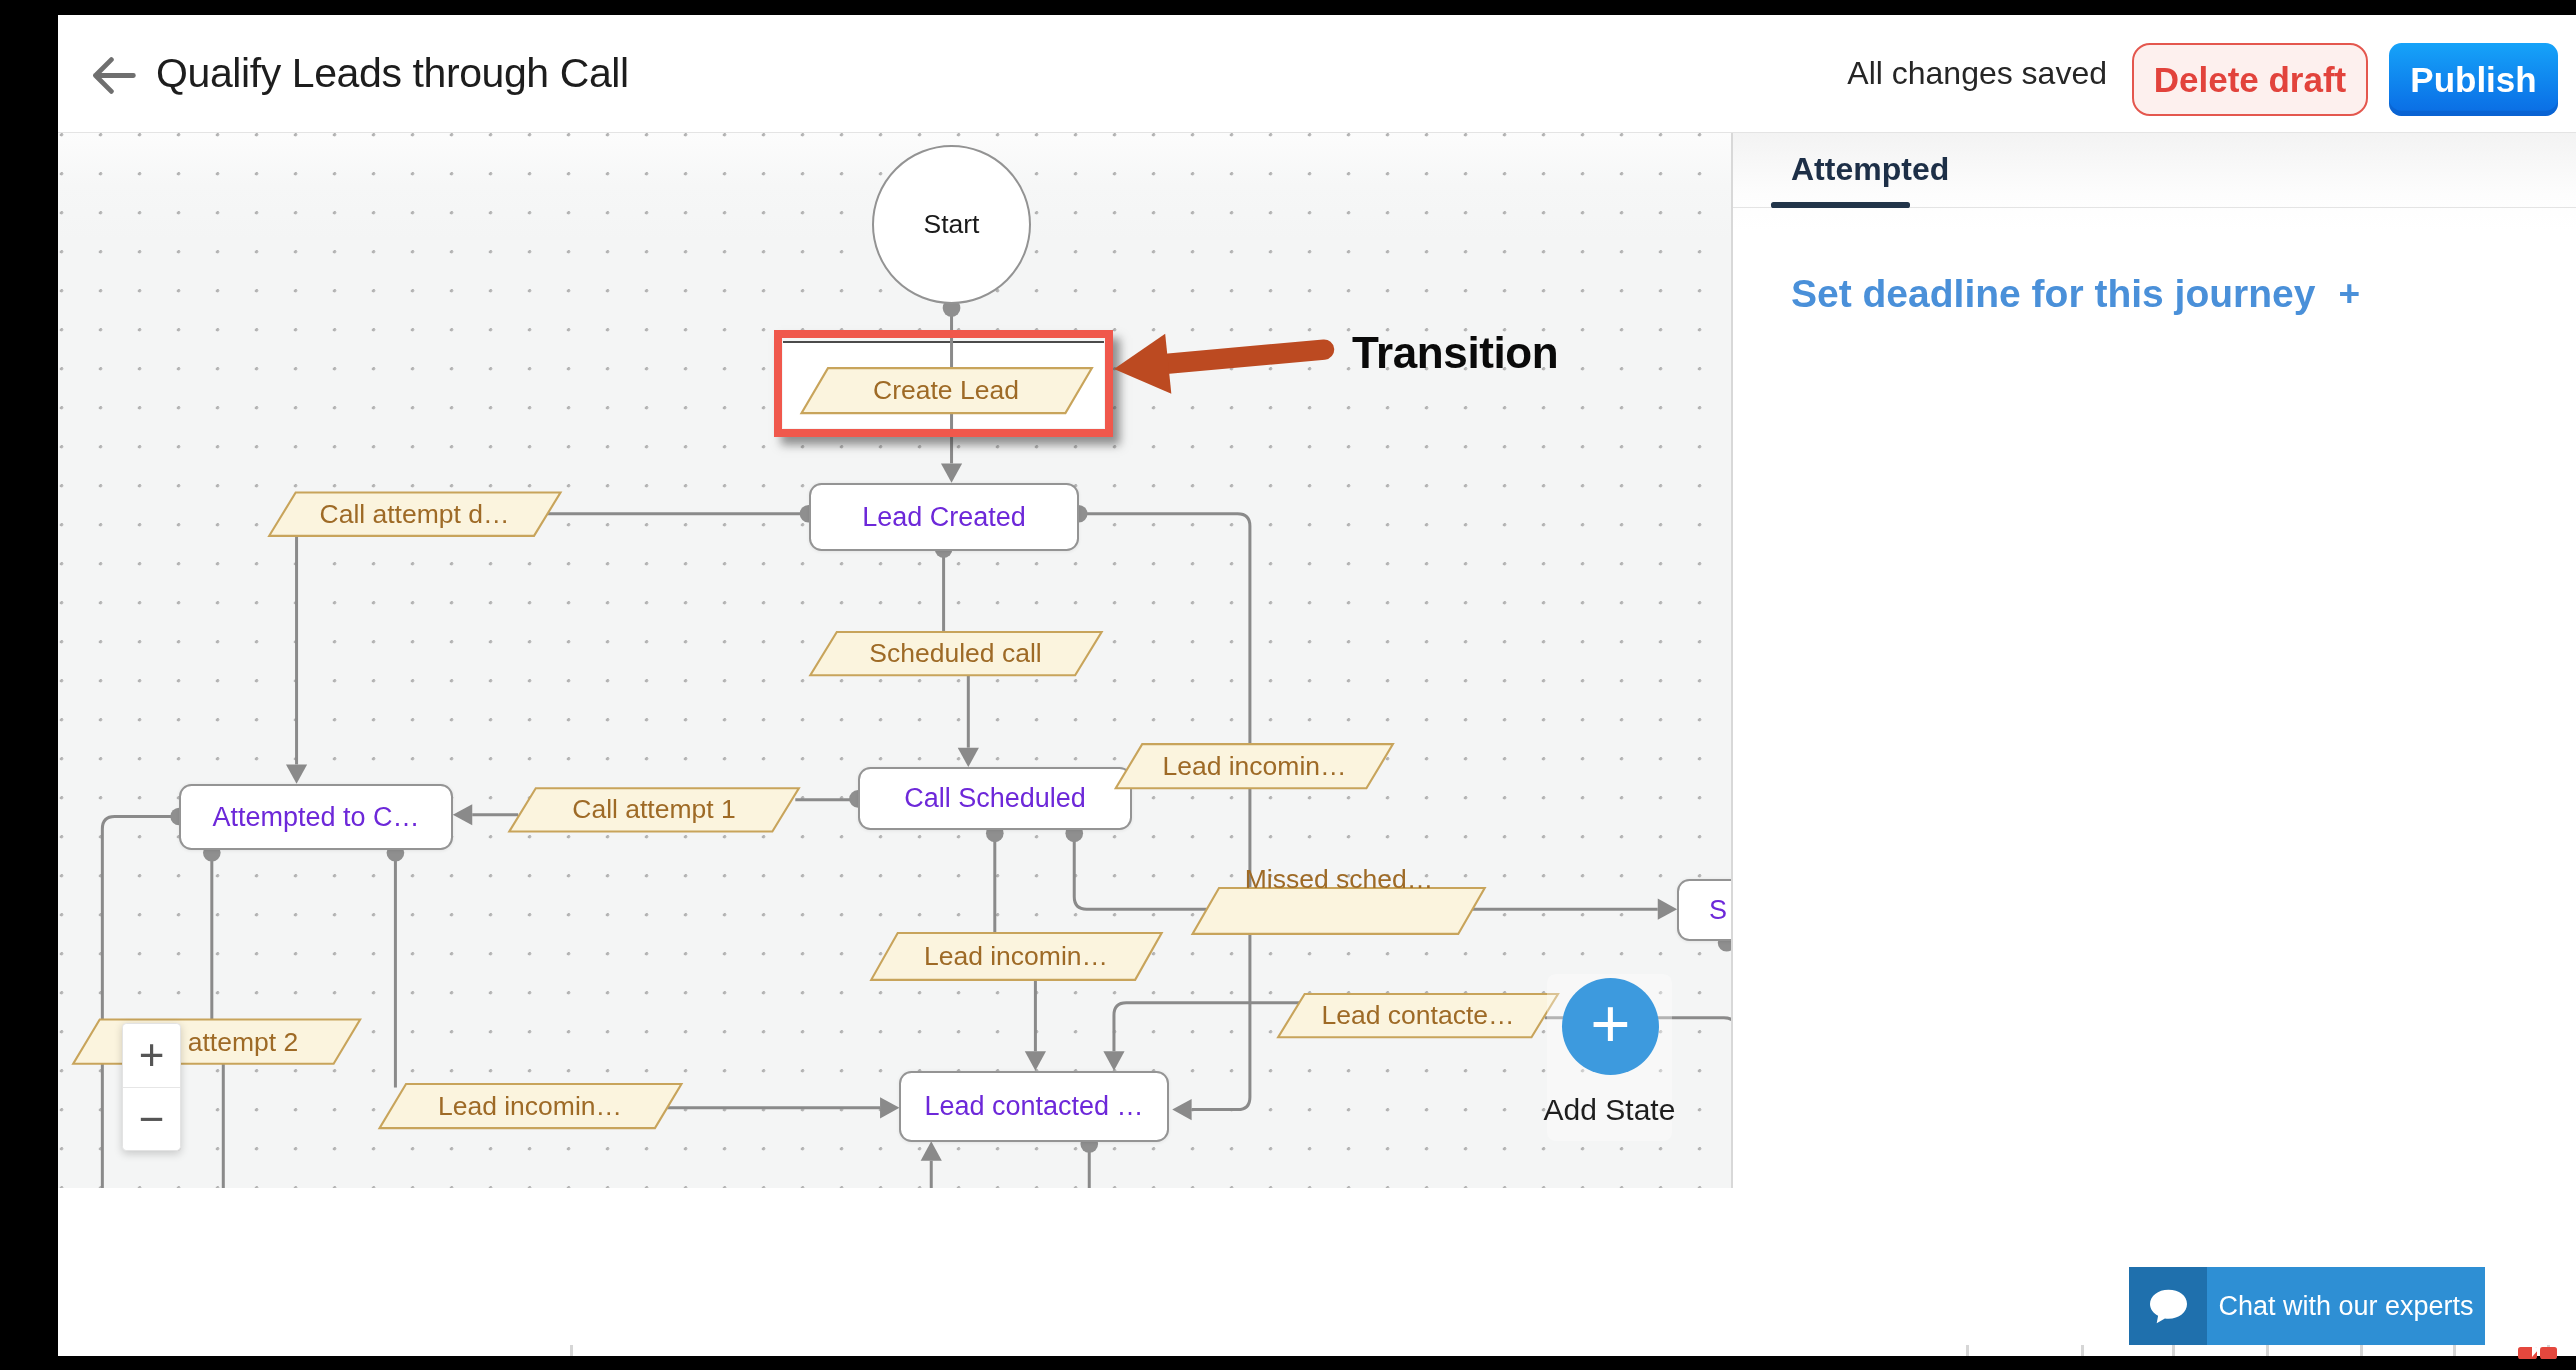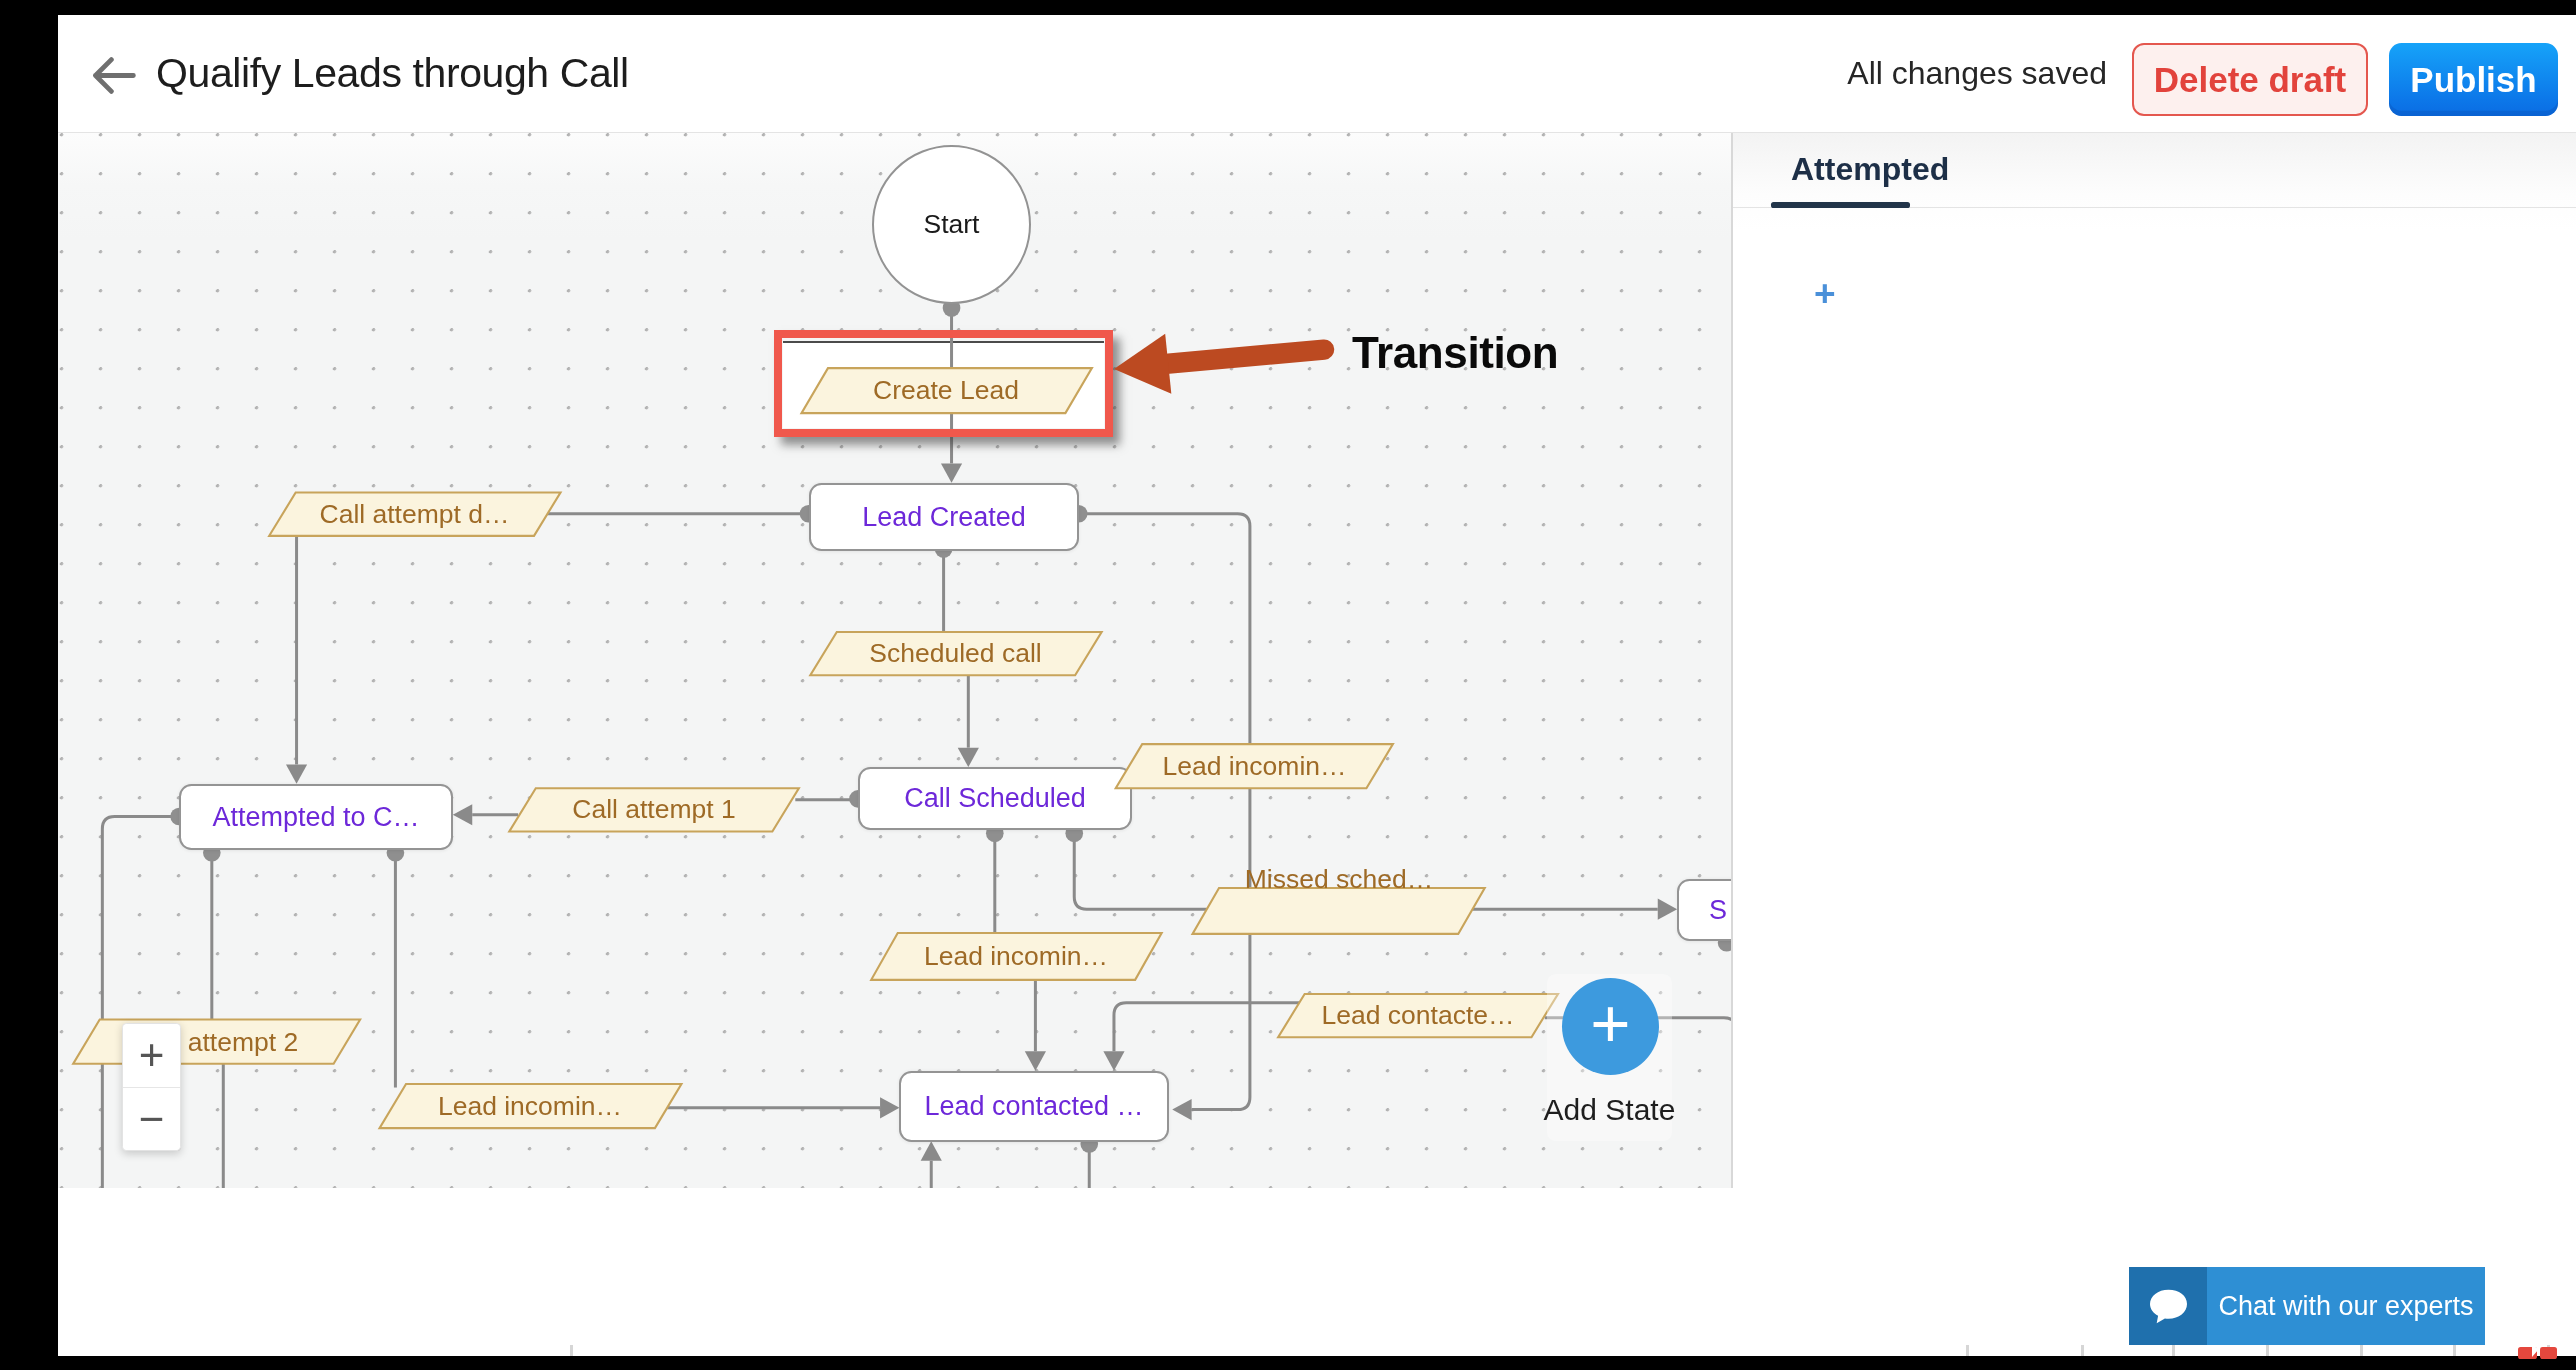--- a/index.html
+++ b/index.html
@@ -7,21 +7,21 @@
   body { font-family:"Liberation Sans","DejaVu Sans",sans-serif; }
   #root { position:relative; width:2576px; height:1370px; background:#000; overflow:hidden; }
   #app { position:absolute; left:0; top:0; width:2576px; height:1370px;margin-left:44px; }
   #app-bg { position:absolute; left:14px; top:15px; width:2547px; height:1341px; background:#fff; }
 
   
   #header { position:absolute; left:14px; top:15px; width:2547px; height:118px; background:#fff; border-bottom:1.8px solid #e4e4e4; }
   #back-arrow { position:absolute; left:34px; top:42px; width:44px; height:37px; cursor:pointer; }
   #page-title { position:absolute; left:98px; top:0; height:117px; display:flex; align-items:center; font-size:41px; font-weight:500; color:#1d1d1d; letter-spacing:-0.4px; white-space:nowrap; }
   #status-text { position:absolute; left:1654px; top:0; width:395px; height:117px; display:flex; align-items:center; justify-content:flex-end; font-size:32px; color:#262626; white-space:nowrap; }
-  #delete-draft { position:absolute; left:2074px; top:28px; width:236px; height:73px; border:2.6px solid #e4574e; border-radius:12px; background:#fdf0ee; color:#e2433c; font-size:35px; font-weight:700; display:flex; align-items:center; justify-content:center; font-family:inherit; }
+  #delete-draft { position:absolute; left:2074px; top:28px; width:236px; height:73px; border:2.6px solid #e4574e; border-radius:18px; background:#fdf0ee; color:#e2433c; font-size:35px; font-weight:700; display:flex; align-items:center; justify-content:center; font-family:inherit; }
   #publish { position:absolute; left:2331px; top:28px; width:169px; height:73px; border:none; border-radius:12.4px; background:linear-gradient(180deg,#16a3f9 0%,#0c77e9 78%,#0a6ce2 100%); box-shadow:inset 0 -5.3px 0 rgba(8,80,180,.35); color:#fff; font-size:35px; font-weight:700; display:flex; align-items:center; justify-content:center; font-family:inherit; }
 
   
   #canvas { position:absolute; left:14px; top:133px; width:1673px; height:1055px; overflow:hidden;
     background-image:
       radial-gradient(circle at 1.8px 1.8px, #b3b3b3 1.5px, rgba(179,179,179,0) 1.9px),
       linear-gradient(180deg,#fcfcfc 0px,#f6f7f7 53px,#f4f5f5 106px);
     background-size:39px 39px, 100% 100%;
     background-position:1.8px 0px, 0 0;
   }
@@ -236,20 +236,21 @@
 
       </div>
     </div>
 
     <div id="divider"></div>
     <div id="panel"></div>
     <div id="panel-tabs"></div>
     <div id="tab-deadline">Attempted</div>
     <div id="tab-underline"></div>
     <div id="set-deadline-link">
+      <span>Set deadline for this journey</span>
       <span class="plus">+</span>
     </div>
 
     <div id="bottom-strip"></div>
     <div class="tick" style="left:526px"></div>
     <div class="tick" style="left:1922px"></div>
     <div class="tick" style="left:2037px"></div>
     <div class="tick" style="left:2128px"></div>
     <div class="tick" style="left:2222px"></div>
     <div class="tick" style="left:2316px"></div>

